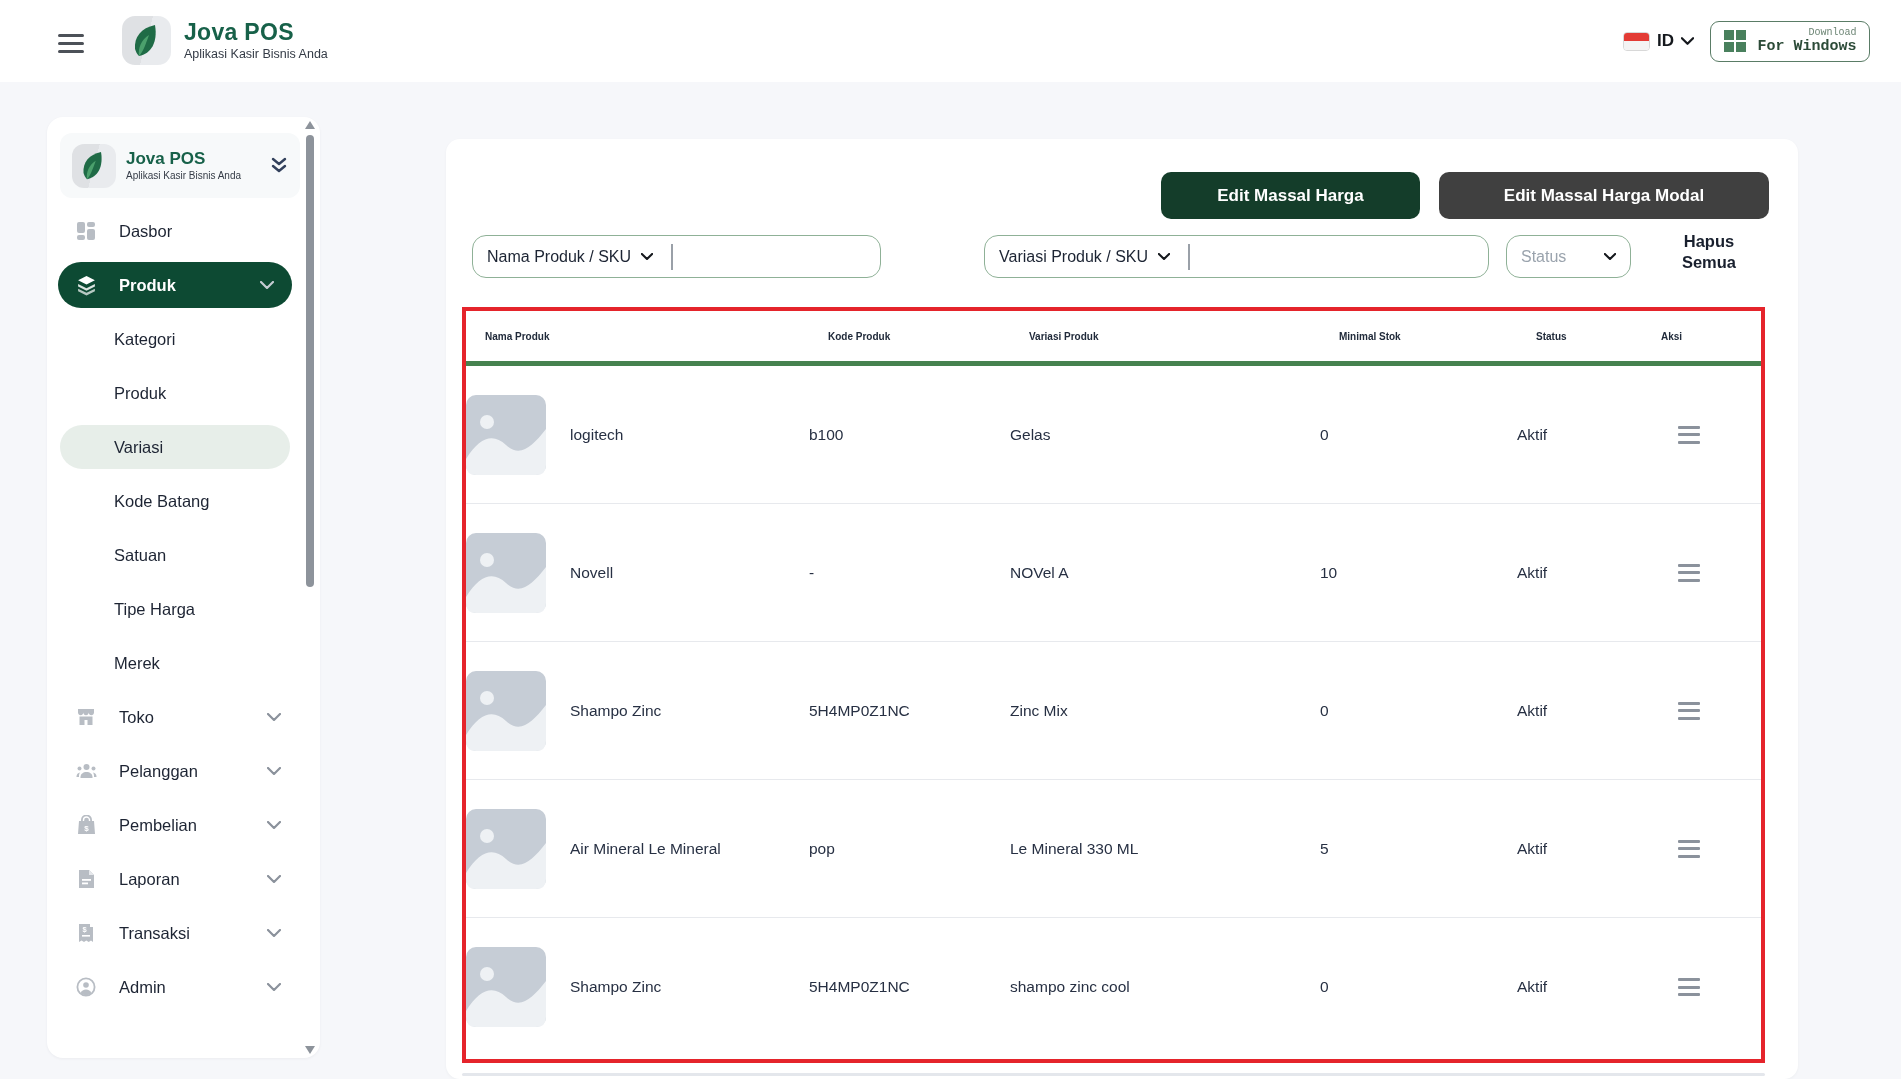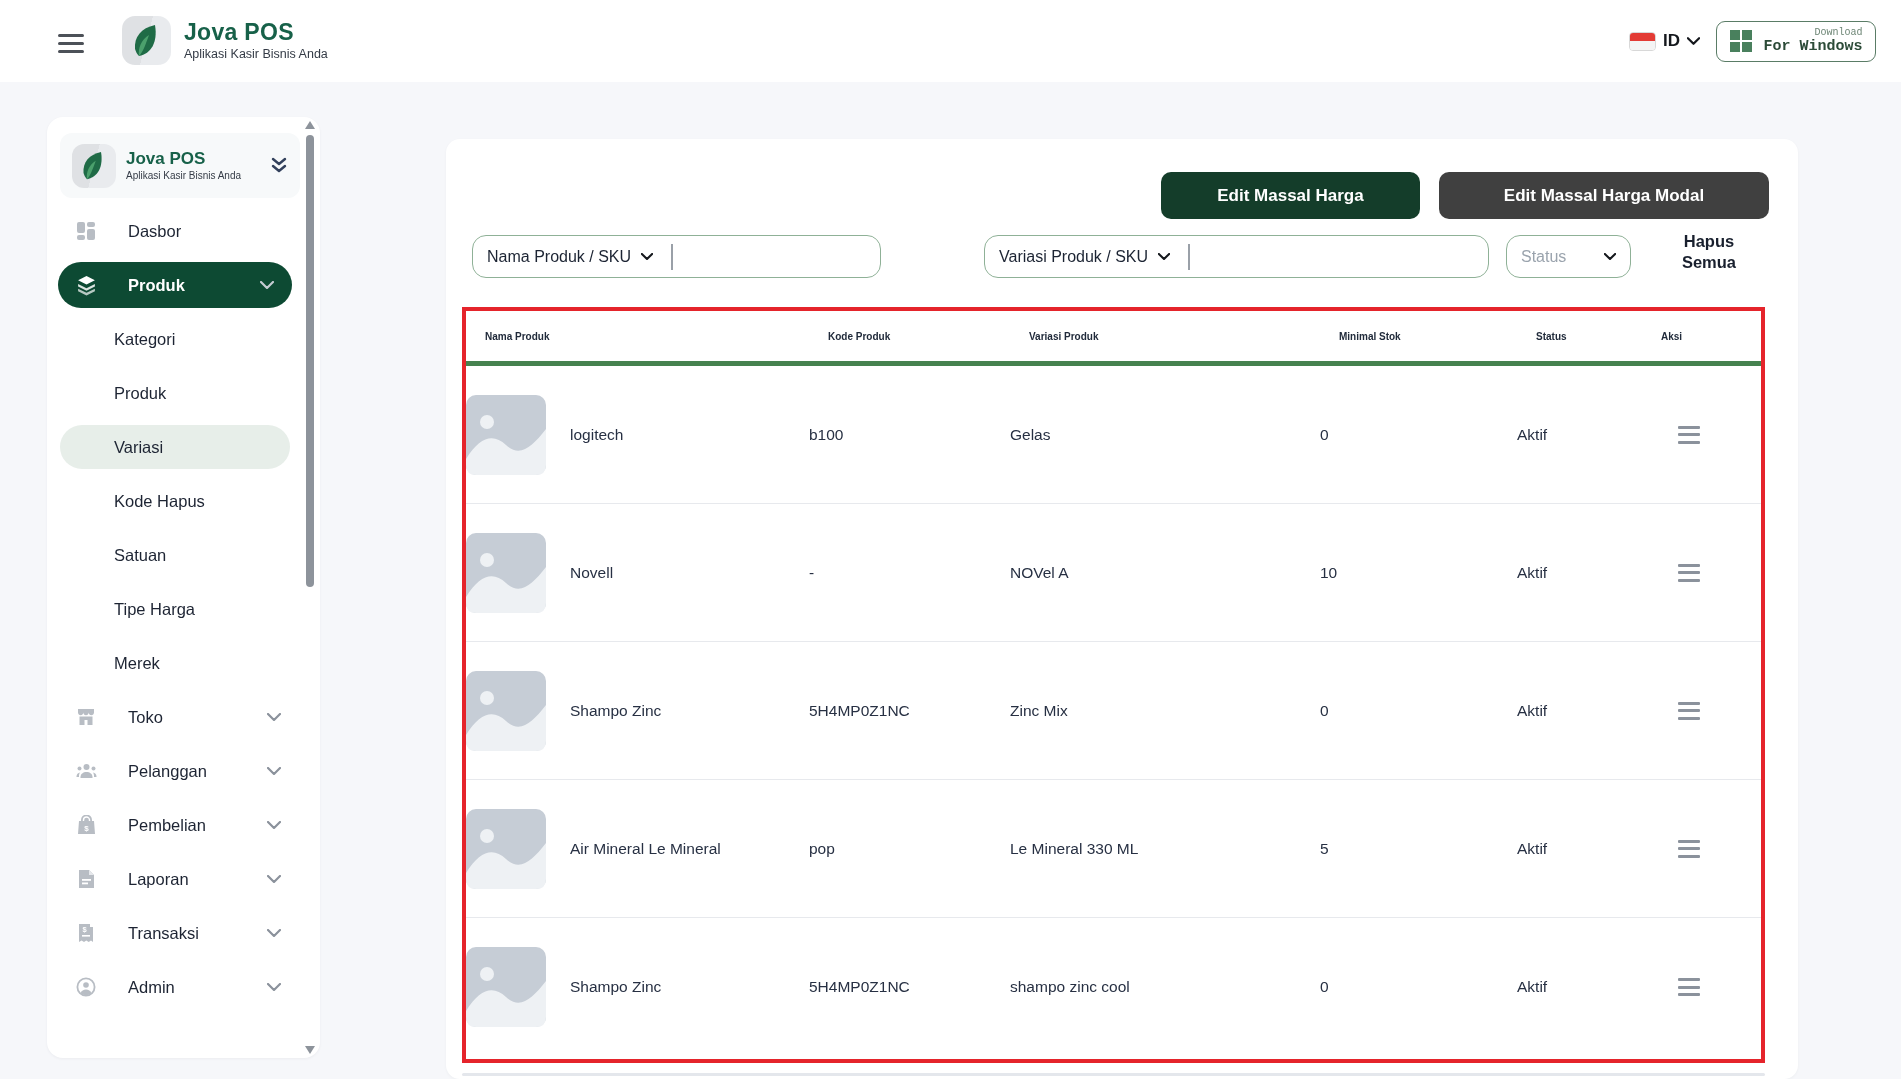--- a/index.html
+++ b/index.html
@@ -11,39 +11,39 @@
     position:relative;
   }
   
   .topbar { position:absolute; top:0; left:0; width:1901px; height:82px; background:#ffffff; }
   .hamburger { position:absolute; left:58px; top:29px; width:26px; height:24px; cursor:pointer; }
   .hamburger span { display:block; height:3px; background:#4c5158; border-radius:2px; margin:5px 0; }
   .brand { position:absolute; left:122px; top:16px; display:flex; align-items:center; gap:13px; }
   .logo-sq { width:49px; height:49px; border-radius:13px; background:linear-gradient(105deg,#dfe1e4 50%,#e9ebee 50%); display:flex; align-items:center; justify-content:center; }
   .brand-title { font-size:23px; font-weight:700; color:#176149; letter-spacing:.3px; line-height:1.05; }
   .brand-sub { font-size:12.5px; color:#343b46; margin-top:2px; }
-  .top-right { position:absolute; right:25px; top:0; height:82px; display:flex; align-items:center; gap:16px; }
+  .top-right { position:absolute; right:31px; top:0; height:82px; display:flex; align-items:center; gap:16px; }
   .flag { width:27px; height:19px; border-radius:4px; overflow:hidden; border:1px solid #d8d8d8; }
   .flag .r { height:50%; background:#e33b35; } .flag .w { height:50%; background:#f4f4f4; }
   .lang { display:flex; align-items:center; gap:7px; font-size:17px; font-weight:700; color:#15181d; cursor:pointer; }
   .dl-btn { width:160px; height:41px; border:1.6px solid #5a7c66; border-radius:9px; background:#fff; display:flex; align-items:center; justify-content:center; gap:10px; cursor:pointer; }
   .dl-txt { text-align:right; line-height:1.15;font-family:Liberation Mono, monospace; }
   .dl-txt .s1 { font-size:10px; color:#6c8574; }
   .dl-txt .s2 { font-size:15px; font-weight:700; color:#2c4b38; }
   
   .sidebar { position:absolute; left:47px; top:117px; width:273px; height:941px; background:#ffffff; border-radius:16px; box-shadow:0 1px 3px rgba(30,40,60,.05); }
   .side-logo { position:absolute; left:13px; top:16px; width:240px; height:65px; background:#f7f9fa; border-radius:12px; display:flex; align-items:center; padding:0 12px; gap:10px; cursor:pointer; }
   .side-logo .logo-sq { width:44px; height:44px; border-radius:12px; }
   .side-logo .t { font-size:17px; font-weight:700; color:#176149; line-height:1.1; }
   .side-logo .s { font-size:10px; color:#353c47; margin-top:1px; }
   .dbl-chev { margin-left:auto; color:#33415c; display:flex; flex-direction:column; gap:-2px; }
   .nav { position:absolute; left:0; top:87px; width:256px; }
   .nav-item { height:54px; display:flex; align-items:center; padding:0 22px 0 28px; cursor:pointer; position:relative; }
   .nav-ico { width:22px; display:flex; justify-content:center; color:#b8bdc4; }
-  .nav-label { margin-left:31px; font-size:16.5px; font-weight:500; color:#1d2433; }
+  .nav-label { margin-left:22px; font-size:16.5px; font-weight:500; color:#1d2433; }
   .nav-chev { margin-left:auto; color:#8b929c; display:flex; }
   .nav-item.active { margin:4px 11px; height:46px; padding:0 18px 0 17px; background:#0d4a33; border-radius:23px; }
   .nav-item.active .nav-ico { color:#ffffff; }
   .nav-item.active .nav-label { color:#ffffff; font-weight:600; }
   .nav-item.active .nav-chev { color:#c4cbd2; }
   .sub-item { height:54px; display:flex; align-items:center; padding-left:67px; font-size:16.5px; font-weight:500; color:#1d2433; cursor:pointer; }
   .sub-item.selected { margin:5px 13px; height:44px; padding-left:54px; background:#e7eee9; border-radius:22px; }
   
   .sb-track { position:absolute; right:4px; top:4px; width:12px; height:933px; }
   .sb-up { position:absolute; top:0; left:1px; width:0; height:0; border-left:5px solid transparent; border-right:5px solid transparent; border-bottom:8px solid #8d939b; }
@@ -177,21 +177,21 @@
     <div class="sub-item">
         <span>Kategori</span>
       </div>
     <div class="sub-item">
         <span>Produk</span>
       </div>
     <div class="sub-item selected">
         <span>Variasi</span>
       </div>
     <div class="sub-item">
-        <span>Kode Hapus</span>
+        <span>Kode Batang</span>
       </div>
     <div class="sub-item">
         <span>Satuan</span>
       </div>
     <div class="sub-item">
         <span>Tipe Harga</span>
       </div>
     <div class="sub-item">
         <span>Merek</span>
       </div>

